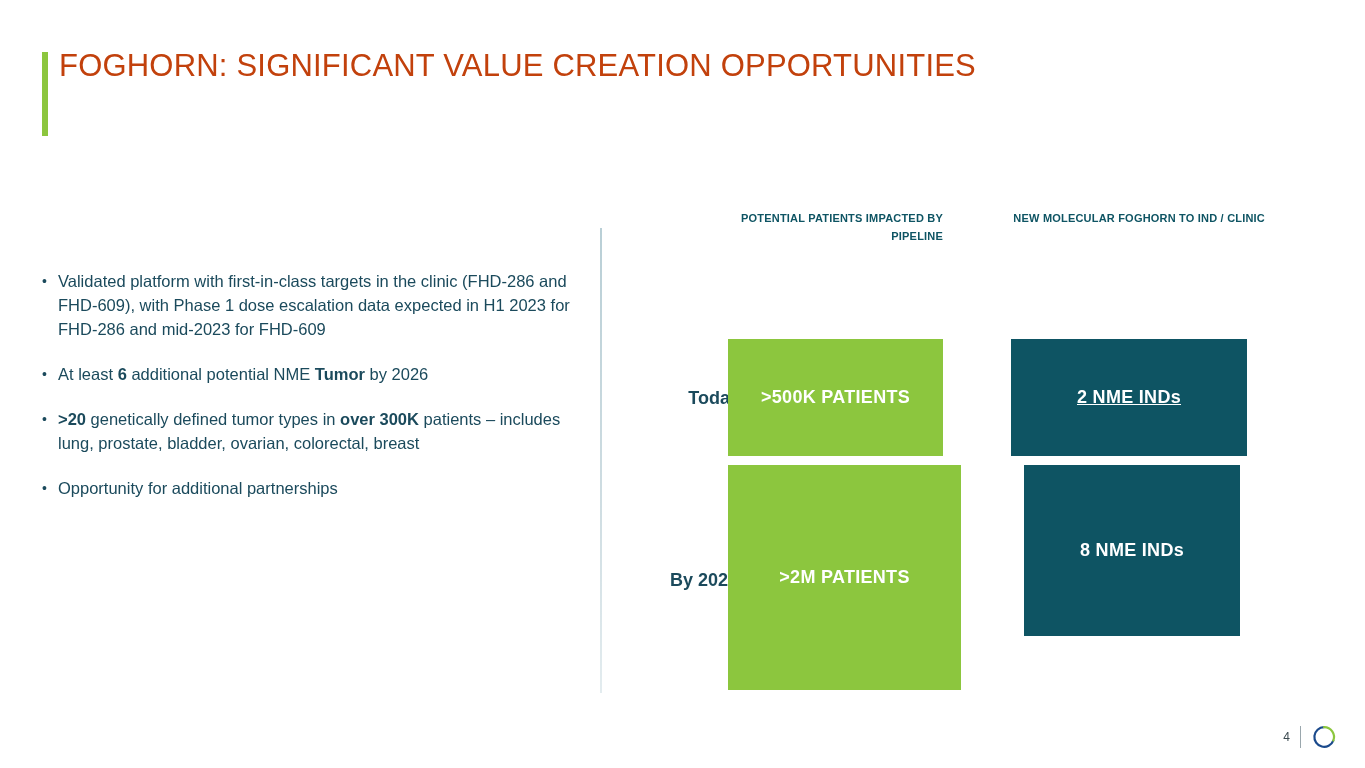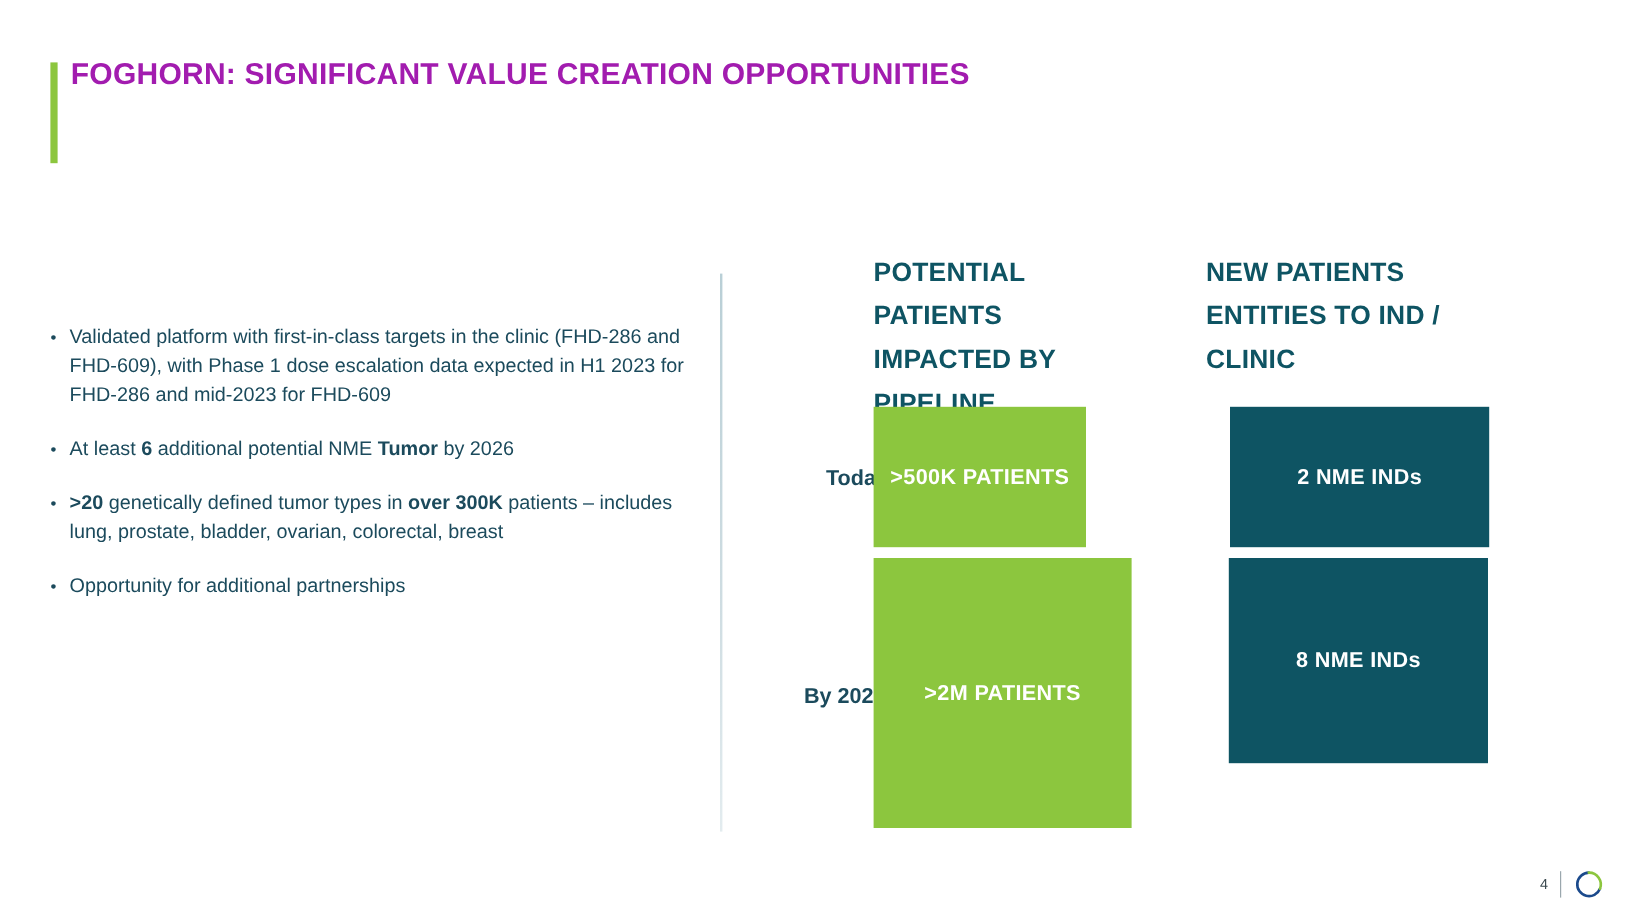--- a/index.html
+++ b/index.html
@@ -27,23 +27,23 @@
     left: 0;
     top: 4px;
     width: 6px;
     height: 84px;
     background: #8cc63e;
   }
   .header-text {
     margin-left: 17px;
   }
   .title {
-    font-size: 25px;
-    font-weight: bold;
-    color: #a21caf;
+    font-size: 31px;
+    font-weight: normal;
+    color: #c2410c;
     letter-spacing: 0.2px;
     line-height: 1.15;
     white-space: nowrap;
   }
   .subtitle {
     font-size: 21.5px;
     color: #1b4a5c;
     line-height: 1.3;
     margin-top: 6px;
     white-space: nowrap;
@@ -89,24 +89,24 @@
 
   
   .matrix {
     position: absolute;
     left: 600px;
     top: 200px;
     width: 700px;
   }
   .col-head {
     position: absolute;
-    font-size: 22px;
+    font-size: 11px;
     font-weight: bold;
     color: #0e5463;
-    text-align: left;
+    text-align: right;
     line-height: 1.65;
     letter-spacing: 0.2px;
   }
   .col-head.c1 { left: 128px; width: 215px; top: 9px; }
   .col-head.c2 { left: 405px; width: 260px; top: 9px; }
 
   .row-label {
     position: absolute;
     font-size: 18px;
     font-weight: bold;
@@ -123,23 +123,23 @@
     align-items: center;
     justify-content: center;
     color: #ffffff;
     font-weight: bold;
     font-size: 18px;
     letter-spacing: 0.3px;
   }
   .cell.green { background: #8cc63e; }
   .cell.teal  { background: #0e5463; }
 
-  .cell.g1 { left: 128px; top: 139px; width: 177px; height: 117px; }
-  .cell.t1 { left: 425px; top: 139px; width: 216px; height: 117px; }
-  .cell.g2 { left: 128px; top: 265px; width: 215px; height: 225px; }
+  .cell.g1 { left: 128px; top: 139px; width: 215px; height: 117px; }
+  .cell.t1 { left: 411px; top: 139px; width: 236px; height: 117px; text-decoration: underline; }
+  .cell.g2 { left: 128px; top: 265px; width: 233px; height: 225px; }
   .cell.t2 { left: 424px; top: 265px; width: 216px; height: 171px; }
 
   
   .footer {
     position: absolute;
     right: 28px;
     bottom: 18px;
     display: flex;
     align-items: center;
     gap: 10px;
@@ -192,21 +192,21 @@
     <div class="bullet-text">Opportunity for additional partnerships</div>
   </div>
 
 </div>
 
 <div class="divider"></div>
 
 <div class="matrix">
 
   <div class="col-head c1">POTENTIAL PATIENTS IMPACTED BY PIPELINE</div>
-  <div class="col-head c2">NEW PATIENTS ENTITIES TO IND / CLINIC</div>
+  <div class="col-head c2">NEW MOLECULAR FOGHORN TO IND / CLINIC</div>
 
   <div class="row-label r1">Today</div>
   <div class="row-label r2">By 2026</div>
 
   <div class="cell green g1">&gt;500K PATIENTS</div>
   <div class="cell teal  t1">2 NME INDs</div>
   <div class="cell green g2">&gt;2M PATIENTS</div>
   <div class="cell teal  t2">8 NME INDs</div>
 
 </div>

